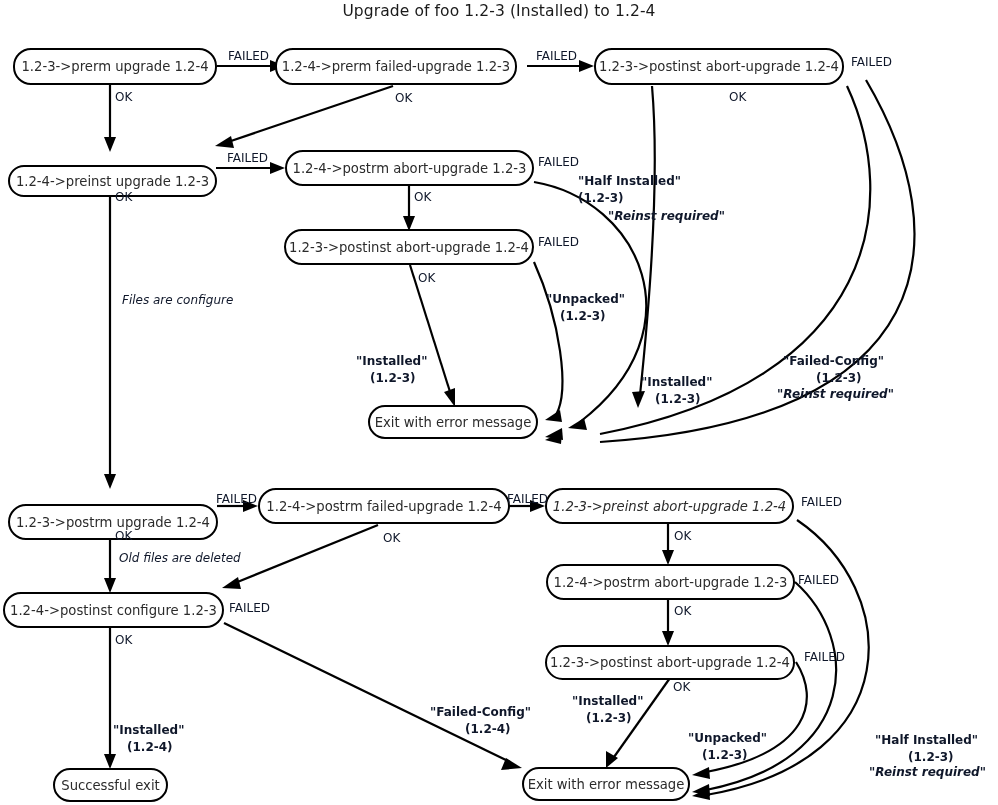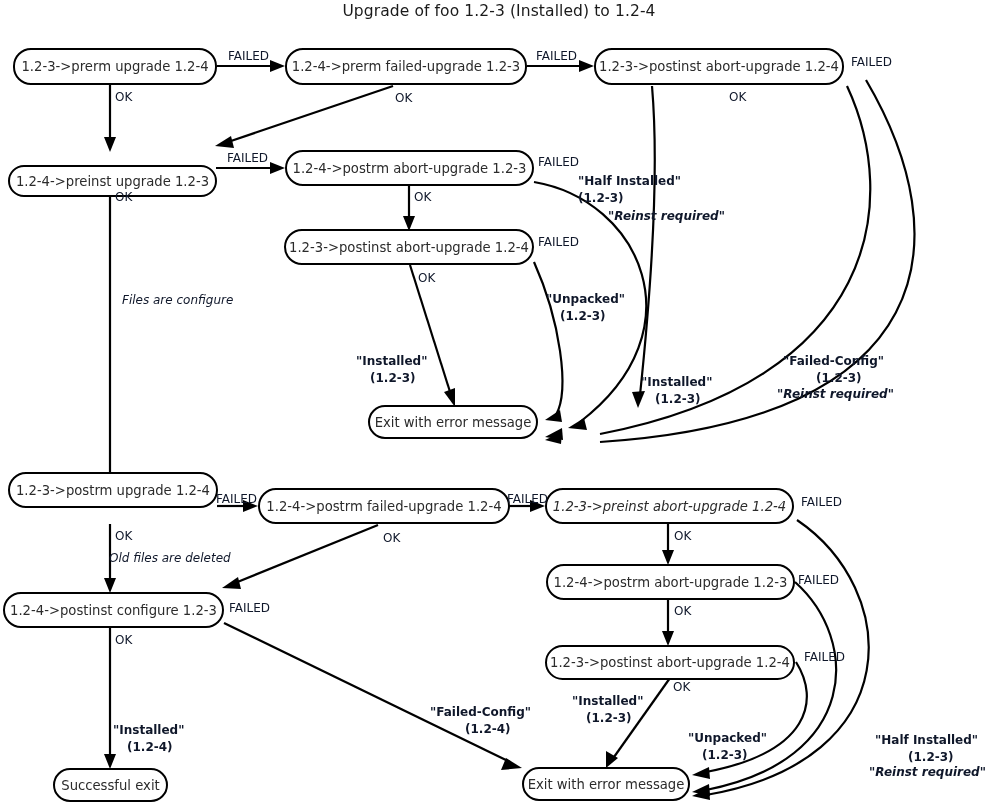--- a/index.html
+++ b/index.html
@@ -155,33 +155,33 @@
 
     <path d="M 795,582 C 860,640 860,760 706,790"></path>
     <polygon points="692,792 709,784 710,796"></polygon>
 
     <path d="M 797,520 C 900,590 910,760 706,795"></path>
     <polygon points="692,796 709,788 710,800"></polygon>
   </svg>
 
   <div class="node" style="left:13px; top:48px; width:204px; height:37px;">1.2-3-&gt;prerm upgrade 1.2-4</div>
 
-  <div class="node" style="left:285px; top:48px; width:242px; height:37px;">1.2-4-&gt;prerm failed-upgrade 1.2-3</div>
+  <div class="node" style="left:275px; top:48px; width:242px; height:37px;">1.2-4-&gt;prerm failed-upgrade 1.2-3</div>
 
   <div class="node" style="left:594px; top:48px; width:250px; height:37px;">1.2-3-&gt;postinst abort-upgrade 1.2-4</div>
 
   <div class="node" style="left:8px; top:165px; width:209px; height:32px;">1.2-4-&gt;preinst upgrade 1.2-3</div>
 
   <div class="node" style="left:285px; top:150px; width:249px; height:36px;">1.2-4-&gt;postrm abort-upgrade 1.2-3</div>
 
   <div class="node" style="left:284px; top:229px; width:250px; height:36px;">1.2-3-&gt;postinst abort-upgrade 1.2-4</div>
 
   <div class="node" style="left:368px; top:405px; width:170px; height:34px;">Exit with error message</div>
 
-  <div class="node" style="left:8px; top:472px; width:210px; height:36px;">1.2-3-&gt;postrm upgrade 1.2-4</div>
+  <div class="node" style="left:8px; top:504px; width:210px; height:36px;">1.2-3-&gt;postrm upgrade 1.2-4</div>
 
   <div class="node" style="left:258px; top:488px; width:252px; height:36px;">1.2-4-&gt;postrm failed-upgrade 1.2-4</div>
 
   <div class="node" style="left:545px; top:488px; width:249px; height:36px;font-style:italic;">1.2-3-&gt;preinst abort-upgrade 1.2-4</div>
 
   <div class="node" style="left:546px; top:564px; width:249px; height:36px;">1.2-4-&gt;postrm abort-upgrade 1.2-3</div>
 
   <div class="node" style="left:545px; top:645px; width:250px; height:35px;">1.2-3-&gt;postinst abort-upgrade 1.2-4</div>
 
   <div class="node" style="left:3px; top:592px; width:221px; height:36px;">1.2-4-&gt;postinst configure 1.2-3</div>
@@ -236,21 +236,21 @@
   <div class="edgelabel" style="left:216px; top:492px;">FAILED</div>
 
   <div class="edgelabel" style="left:507px; top:492px;">FAILED</div>
 
   <div class="edgelabel" style="left:801px; top:495px;">FAILED</div>
 
   <div class="edgelabel" style="left:115px; top:529px;">OK</div>
 
   <div class="edgelabel" style="left:383px; top:531px;">OK</div>
 
-  <div class="edgelabel ital" style="left:109px; top:551px;">Old files are deleted</div>
+  <div class="edgelabel ital" style="left:119px; top:551px;">Old files are deleted</div>
 
   <div class="edgelabel" style="left:674px; top:529px;">OK</div>
 
   <div class="edgelabel" style="left:798px; top:573px;">FAILED</div>
 
   <div class="edgelabel" style="left:674px; top:604px;">OK</div>
 
   <div class="edgelabel" style="left:229px; top:601px;">FAILED</div>
 
   <div class="edgelabel" style="left:115px; top:633px;">OK</div>

